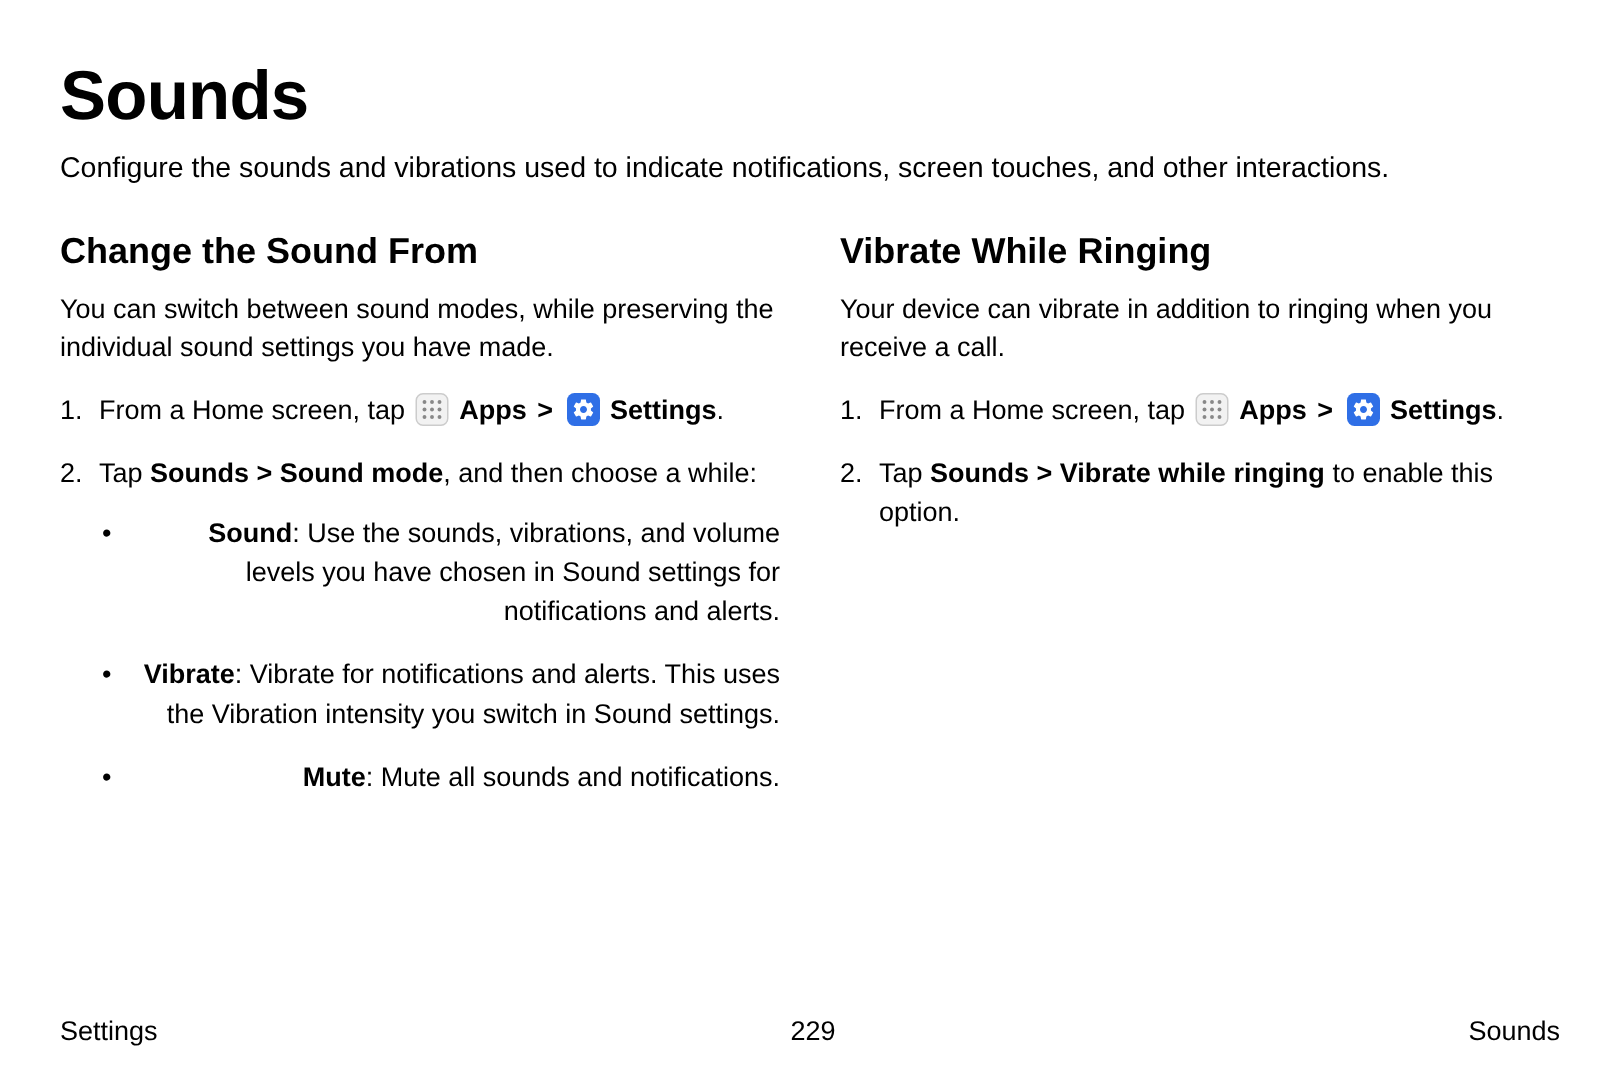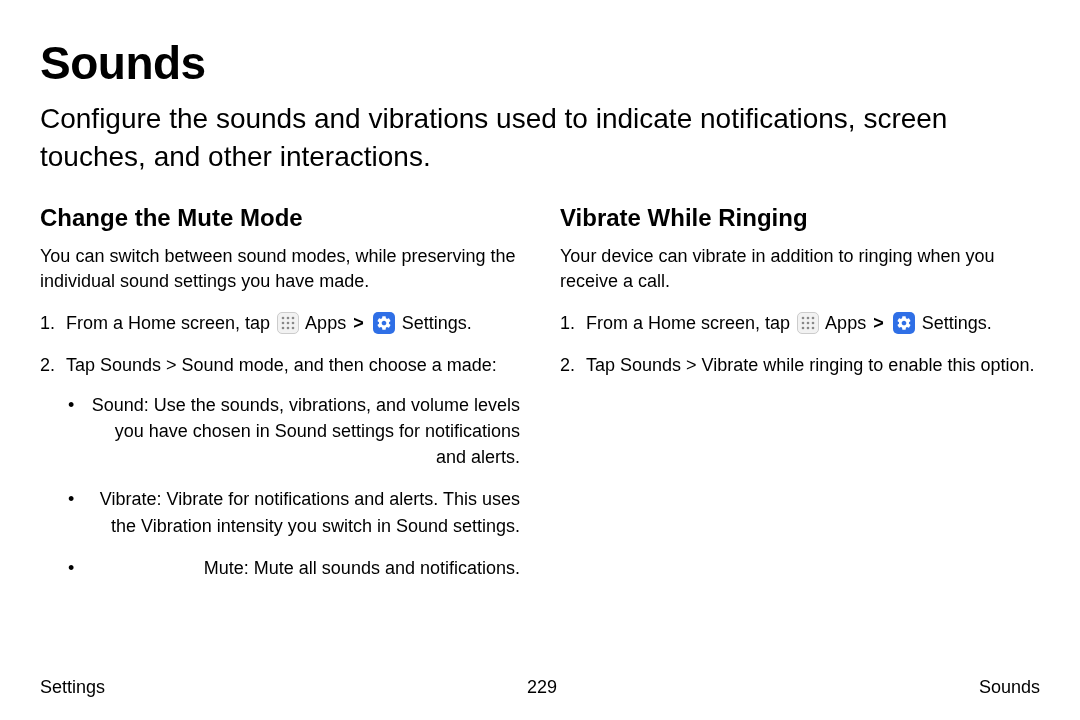--- a/index.html
+++ b/index.html
@@ -11,21 +11,21 @@
       color: #000;
       position: relative;
     }
     .page-title {
       font-size: 46px;
       font-weight: 700;
       margin-bottom: 10px;
       letter-spacing: -0.5px;
     }
     .page-intro {
-      font-size: 28px;
+      font-size: 19px;
       line-height: 1.35;
       margin-bottom: 28px;
     }
     .columns {
       display: flex;
       gap: 40px;
     }
     .col {
       flex: 1;
     }
@@ -69,21 +69,21 @@
       line-height: 1.45;
       margin-bottom: 16px;
     }
     ul > li::before {
       content: "•";
       position: absolute;
       left: 2px;
       top: 0;
       font-size: 18px;
     }
-    .b { font-weight: 400; }
+    .b { font-weight: 700; }
     .inline-icon {
       display: inline-flex;
       vertical-align: middle;
       width: 22px;
       height: 22px;
       border-radius: 5px;
       margin: 0 2px;
       align-items: center;
       justify-content: center;
       position: relative;
@@ -111,21 +111,21 @@
   </style>
 </head>
 <body>
 
 <h1 class="page-title">Sounds</h1>
 <p class="page-intro">Configure the sounds and vibrations used to indicate notifications, screen touches, and other interactions.</p>
 
 <div class="columns">
 
   <div class="col">
-    <h2 class="section-title">Change the Mute Mode</h2>
+    <h2 class="section-title">Change the Sound From</h2>
     <p class="section-desc">You can switch between sound modes, while preserving the individual sound settings you have made.</p>
     <ol>
       <li>
         <span>From a Home screen, tap</span>
         <span class="inline-icon apps-icon">
           <svg viewBox="0 0 14 14">
               <g fill="#888">
                 <circle cx="2" cy="2" r="1.3"></circle>
                 <circle cx="7" cy="2" r="1.3"></circle>
                 <circle cx="12" cy="2" r="1.3"></circle>
@@ -141,21 +141,21 @@
         <span class="b">Apps</span>
         <span class="sep-chevron">&gt;</span>
         <span class="inline-icon settings-icon">
           <svg viewBox="0 0 24 24">
               <path fill="#fff" d="M19.4 13c.04-.33.06-.66.06-1s-.02-.67-.06-1l2.1-1.65c.19-.15.24-.42.12-.64l-2-3.46c-.12-.22-.39-.3-.61-.22l-2.49 1c-.52-.4-1.08-.73-1.69-.98l-.38-2.65C14.42 2.18 14.22 2 13.98 2h-4c-.24 0-.44.18-.47.4l-.38 2.65c-.61.25-1.17.59-1.69.98l-2.49-1c-.22-.08-.49 0-.61.22l-2 3.46c-.12.22-.07.49.12.64L4.56 11c-.04.33-.06.66-.06 1s.02.67.06 1l-2.1 1.65c-.19.15-.24.42-.12.64l2 3.46c.12.22.39.3.61.22l2.49-1c.52.4 1.08.73 1.69.98l.38 2.65c.03.22.23.4.47.4h4c.24 0 .44-.18.47-.4l.38-2.65c.61-.25 1.17-.59 1.69-.98l2.49 1c.22.08.49 0 .61-.22l2-3.46c.12-.22.07-.49-.12-.64L19.4 13zM12 15.5c-1.93 0-3.5-1.57-3.5-3.5s1.57-3.5 3.5-3.5 3.5 1.57 3.5 3.5-1.57 3.5-3.5 3.5z"></path>
             </svg>
         </span>
         <span class="b">Settings</span><span>.</span>
       </li>
       <li>
-        <span>Tap </span><span class="b">Sounds &gt; Sound mode</span><span>, and then choose a made:</span>
+        <span>Tap </span><span class="b">Sounds &gt; Sound mode</span><span>, and then choose a while:</span>
         <ul>
           <li><span class="b">Sound</span><span>: Use the sounds, vibrations, and volume levels you have chosen in Sound settings for notifications and alerts.</span></li>
           <li><span class="b">Vibrate</span><span>: Vibrate for notifications and alerts. This uses the Vibration intensity you switch in Sound settings.</span></li>
           <li><span class="b">Mute</span><span>: Mute all sounds and notifications.</span></li>
         </ul>
       </li>
     </ol>
   </div>
 
   <div class="col">

